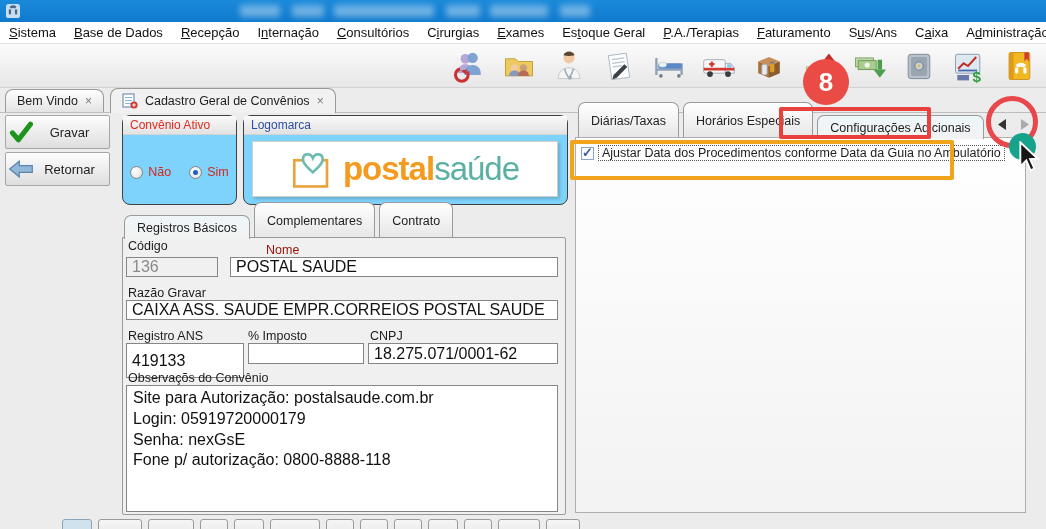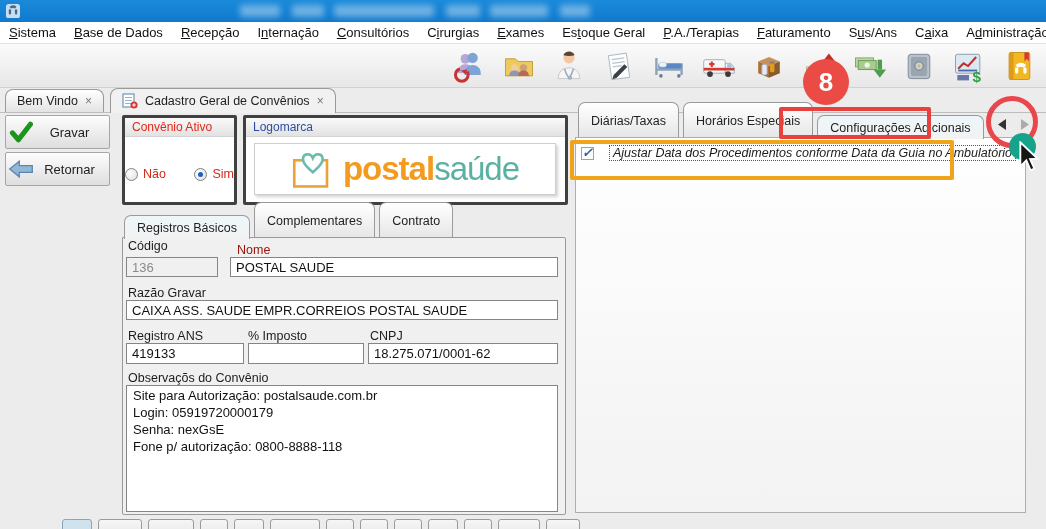--- a/index.html
+++ b/index.html
@@ -37,27 +37,27 @@
   .dtab .close { font-size:12px; color:#777; line-height:1; cursor:pointer; }
 
   
   .side-btn { position:absolute; left:5px; width:105px; height:34px; border:1px solid #a6a6a6;
               border-radius:2px; background:linear-gradient(#fdfdfd,#dedede); display:flex;
               align-items:center; font-size:13px; color:#222; cursor:pointer; }
   .side-btn .bicon { width:30px; display:inline-flex; justify-content:center; }
   .side-btn .blabel { flex:1; text-align:center; padding-right:6px; }
 
   
-  .groupbox { position:absolute; background:#ffffff; border:3px solid #404040; border-radius:2px; }
+  .groupbox { position:absolute; background:#7dd3fc; border:1px solid #404040; border-radius:8px; }
   .gb-title { display:block; height:19px; line-height:19px; padding:0 7px;
               background:linear-gradient(#fafafa,#e2e2e2); border-bottom:1px solid #d3d3d3; font-size:12px; }
   .gb-red   { color:#e1281c; }
   .gb-blue  { color:#2d4ea0; }
 
-  .radio-row { display:flex; justify-content:space-between; gap:18px; margin-top:30px; }
+  .radio-row { display:flex; justify-content:center; gap:18px; margin-top:30px; }
   .radio-opt { display:inline-flex; align-items:center; gap:5px; font-size:12.5px; color:#d3291d; cursor:pointer; }
   .radio { width:13px; height:13px; border-radius:50%; border:1px solid #848484;
            background:radial-gradient(circle at 35% 35%, #fff, #dcdcdc); position:relative; }
   .radio.selected::after { content:""; position:absolute; left:3px; top:3px; width:5px; height:5px;
            border-radius:50%; background:#1d5fc4; }
 
   .logo-box { position:absolute; left:8px; top:25px; right:9px; bottom:7px; background:#fff;
               border:1px solid #cfcfcf; box-shadow:2px 2px 3px rgba(0,0,0,.18);
               display:flex; align-items:center; justify-content:center; }
   .logo-w1 { font-size:33px; font-weight:bold; color:#f49b1f; letter-spacing:-1px; }
@@ -70,28 +70,28 @@
          font-size:12.5px; color:#222; margin-right:4px; cursor:pointer; position:relative; }
   .tab.active { background:linear-gradient(#eef6fa,#f2f2f2); height:24px; z-index:4; margin-bottom:-1px; }
 
   .form-page { position:absolute; left:122px; top:237px; width:444px; height:278px;
                border:1px solid #9a9a9a; background:#f0f0f0; border-radius:0 2px 2px 2px; }
   .right-page { position:absolute; left:575px; top:137px; width:451px; height:376px;
                 border:1px solid #aeaeae; background:linear-gradient(#ffffff,#f3f3f3 95%); }
 
   
   .flabel { position:absolute; font-size:12.5px; color:#1c1c1c; white-space:nowrap; }
-  .flabel.red { color:#9c1006; }
-  .tinput { position:absolute; border:1px solid #858585; background:#fff; font-size:13px;
+  .flabel.red { color:#9c1006;margin-left:29px; }
+  .tinput { position:absolute; border:1px solid #858585; background:#fff; font-size:16px;
             font-family:"Liberation Sans", sans-serif; padding:1px 5px; color:#111; }
   .tinput:disabled { background:#f0f0f0; color:#8a8a8a; }
   textarea.tinput { resize:none; line-height:1.3; padding:2px 6px; }
 
   
-  .cb-row { position:absolute; left:581px; top:146px; display:flex; align-items:center; gap:16px;font-style:italic; }
+  .cb-row { position:absolute; left:581px; top:146px; display:flex; align-items:center; gap:5px; }
   .cb { width:13px; height:13px; border:1px solid #8aa8c6; background:#fdfdfd; position:relative; cursor:pointer; }
   .cb.checked::after { content:"✓"; position:absolute; left:0px; top:-3px; font-size:13px;
                        font-weight:bold; color:#3660a8; }
   .cb-label { font-size:12.5px; color:#1c1c1c; outline:1px dotted #555; padding:0 3px; }
 
   
   .scroller { position:absolute; left:995px; top:117px; display:flex; gap:8px; }
   .scr-btn { width:14px; height:15px; display:inline-flex; align-items:center; justify-content:center; cursor:pointer; }
 
   
@@ -367,21 +367,21 @@
   <span class="flabel red" style="left:237px; top:243px">Nome</span>
   <input class="tinput" style="left: 126px; top: 257px; width: 92px; height: 20px;" disabled="" value="136">
   <input class="tinput" style="left: 230px; top: 257px; width: 328px; height: 20px;" value="POSTAL SAUDE">
 
   <span class="flabel" style="left:128px; top:286px">Razão Gravar</span>
   <input class="tinput" style="left: 126px; top: 300px; width: 432px; height: 20px;" value="CAIXA ASS. SAUDE EMPR.CORREIOS POSTAL SAUDE">
 
   <span class="flabel" style="left:128px; top:329px">Registro ANS</span>
   <span class="flabel" style="left:248px; top:329px">% Imposto</span>
   <span class="flabel" style="left:370px; top:329px">CNPJ</span>
-  <input class="tinput" style="left: 126px; top: 343px; width: 118px; height: 21px;" value="419133">
+  <input class="tinput" style="left: 126px; top: 343px; width: 118px; height: 35px;" value="419133">
   <input class="tinput" style="left: 248px; top: 343px; width: 116px; height: 21px;" value="">
   <input class="tinput" style="left: 368px; top: 343px; width: 190px; height: 21px;" value="18.275.071/0001-62">
 
   <span class="flabel" style="left:128px; top:371px">Observaçõs do Convênio</span>
   <textarea class="tinput" style="left: 126px; top: 385px; width: 432px; height: 127px;">Site para Autorização: postalsaude.com.br
 Login: 05919720000179
 Senha: nexGsE
 Fone p/ autorização: 0800-8888-118</textarea>
 
   <div class="tabs-row" style="left:578px; top:114px; height:24px">

